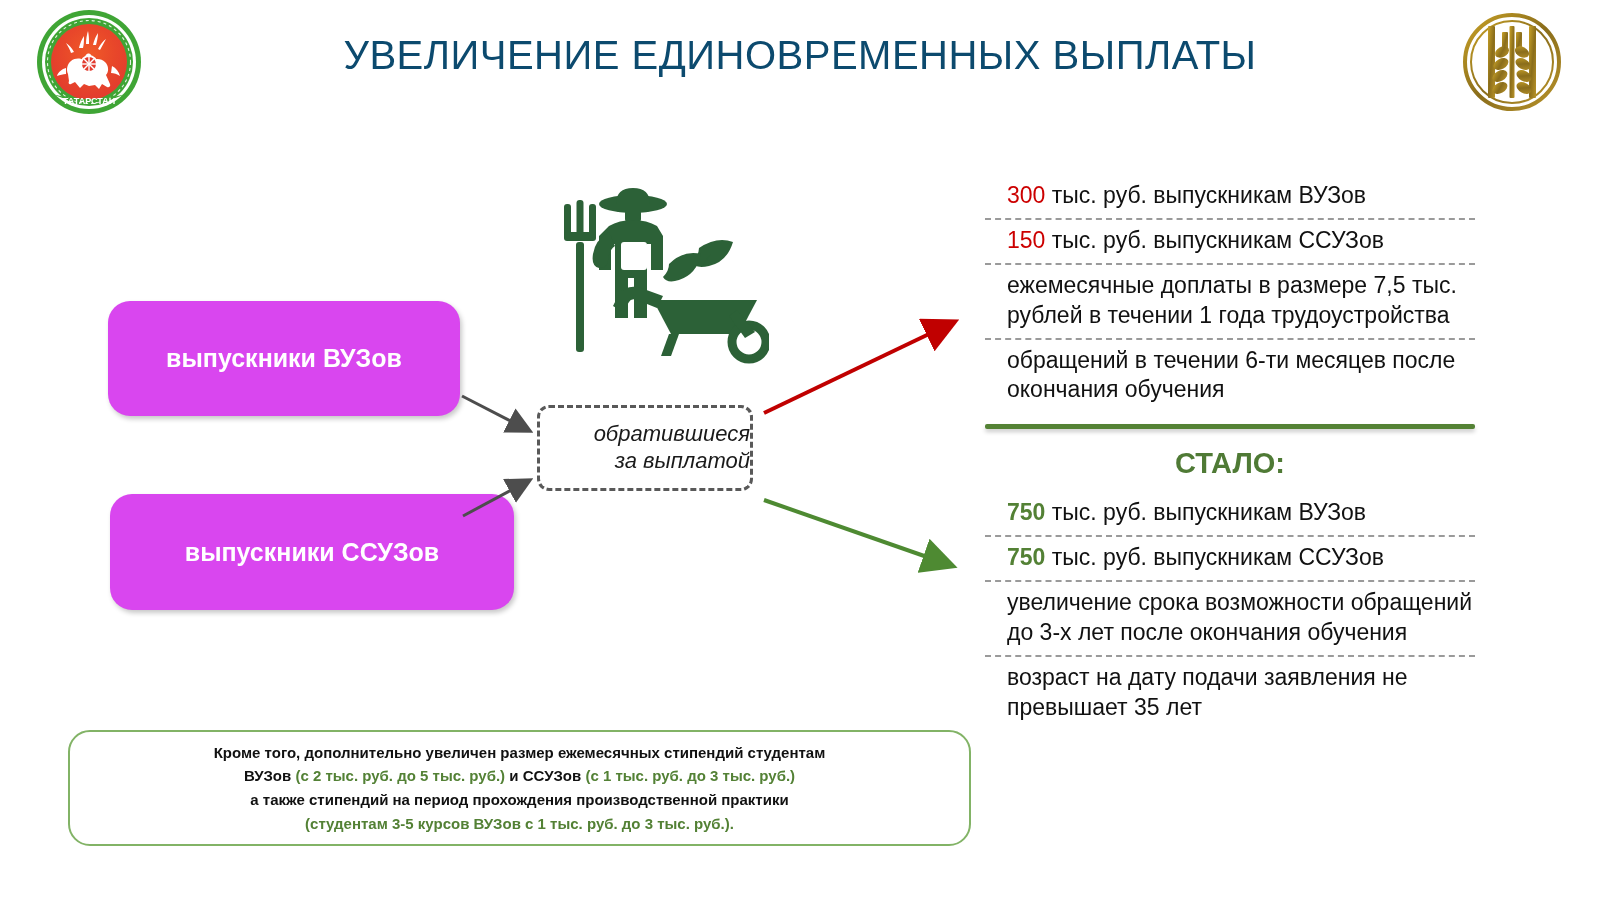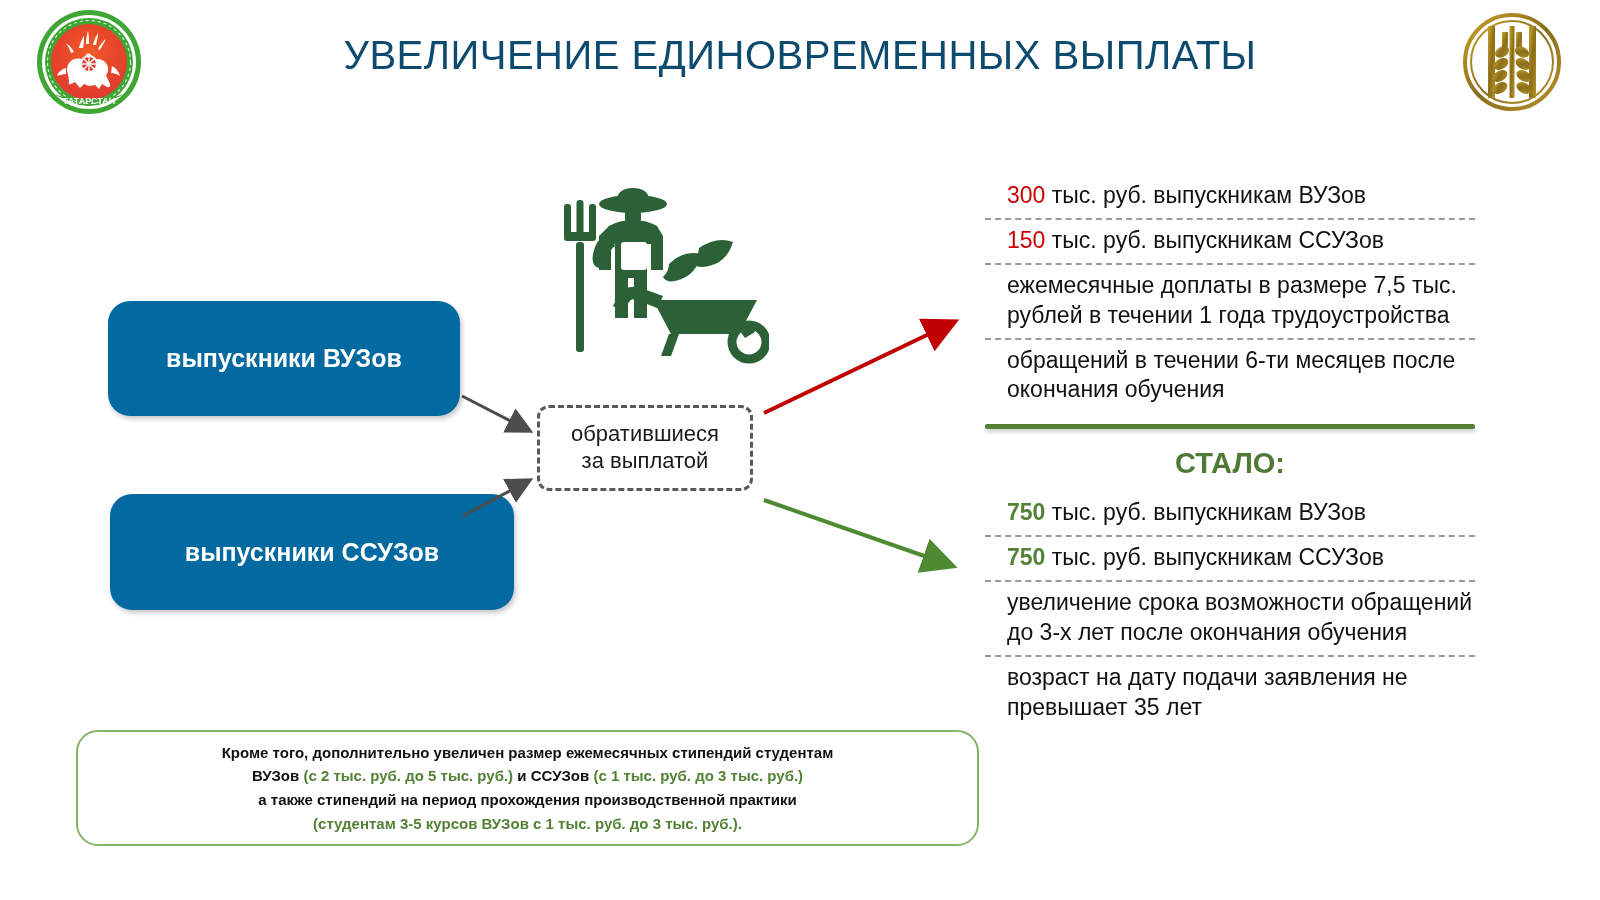--- a/index.html
+++ b/index.html
@@ -45,21 +45,21 @@
     font-size: 40px;
     font-weight: normal;
     letter-spacing: 0.5px;
     color: #0c4a6e;
     white-space: nowrap;
   }
 
   
   .green-box {
     position: absolute;
-    background: #0369a1;
+    background: #d946ef;
     border-radius: 22px;
     color: #ffffff;
     font-weight: bold;
     font-size: 25px;
     display: flex;
     align-items: center;
     justify-content: center;
     box-shadow: 2px 3px 5px rgba(0,0,0,0.22);
   }
   #box-vuz {
@@ -78,22 +78,23 @@
   .dashed-box {
     position: absolute;
     left: 537px;
     top: 405px;
     width: 210px;
     height: 80px;
     border: 3px dashed #595959;
     border-radius: 12px;
     display: flex;
     flex-direction: column;
-    align-items: center;
+    align-items: flex-end;
     justify-content: center;
+    font-style: italic;
     font-size: 22px;
     color: #1a1a1a;
     line-height: 1.22;
     text-align: center;
   }
 
   .farmer-icon {
     position: absolute;
     left: 523px;
     top: 182px;
@@ -143,21 +144,21 @@
     border-radius: 2px;
     margin: 12px 0 14px 0;
     box-shadow: 0 3px 4px rgba(0,0,0,0.20);
   }
 
   .block-now { margin-top: 18px; }
 
   
   .footnote {
     position: absolute;
-    left: 76px;
+    left: 68px;
     top: 730px;
     width: 903px;
     height: 116px;
     border: 2px solid #82B366;
     border-radius: 22px;
     box-sizing: border-box;
     display: flex;
     flex-direction: column;
     align-items: center;
     justify-content: center;

